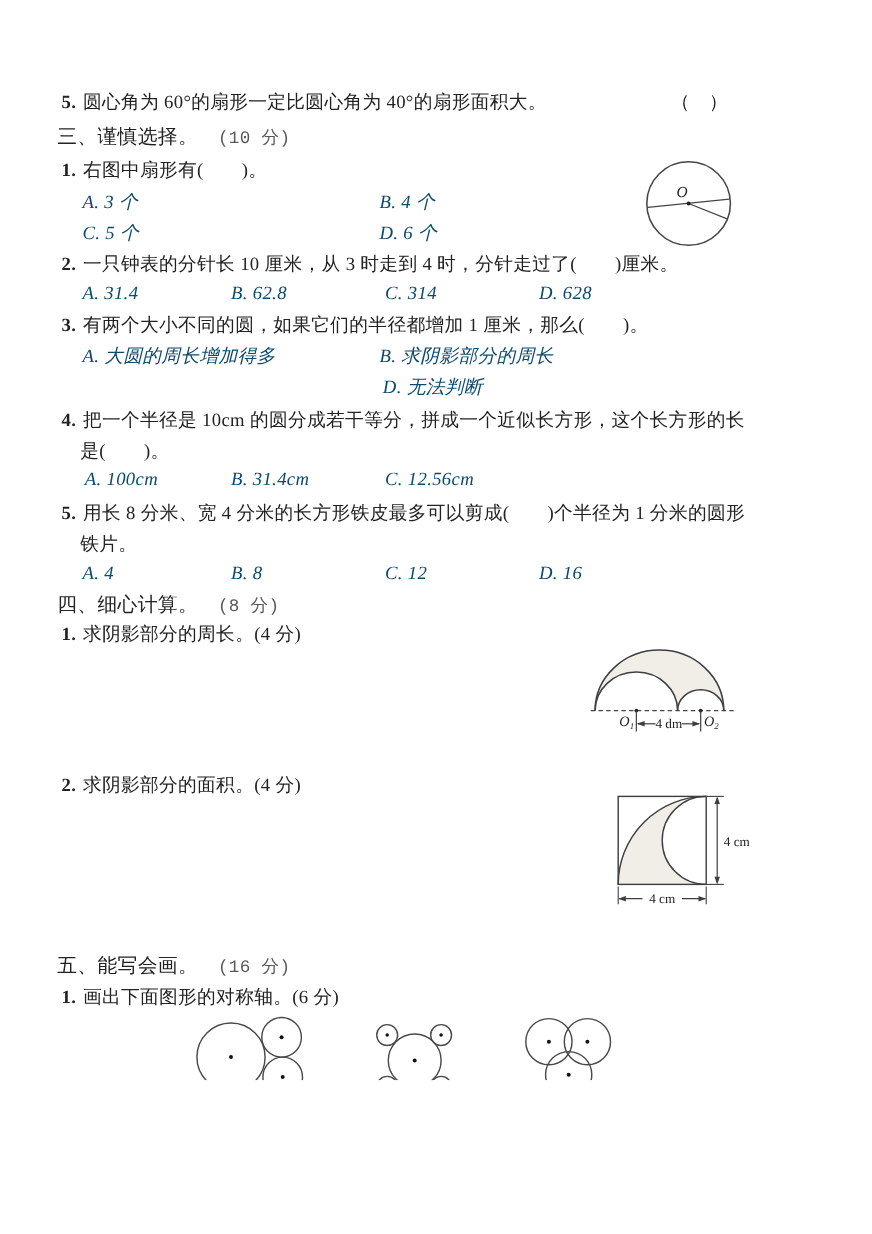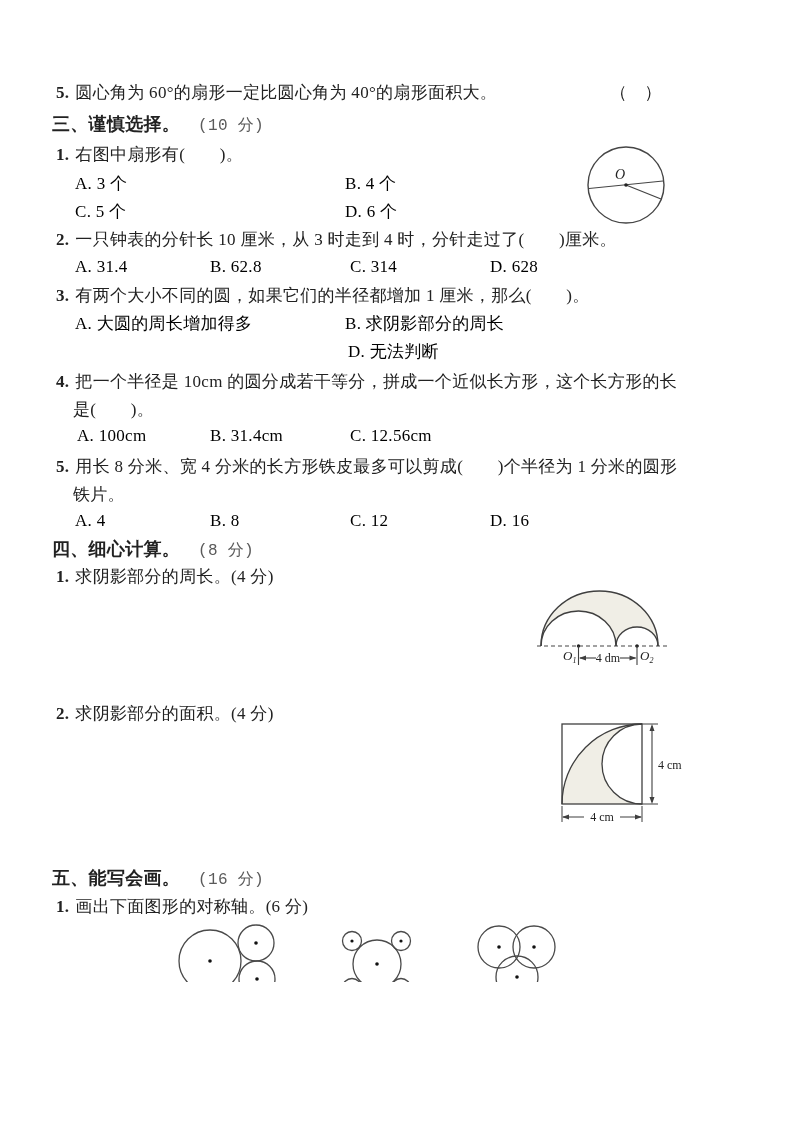--- a/index.html
+++ b/index.html
@@ -1,22 +1,22 @@
 <!DOCTYPE html>
 <html><head>
 <meta charset="utf-8">
 <style>
   html,body{margin:0;padding:0;background:#ffffff;}
   .page{position:relative;width:793px;height:982px;background:#ffffff;overflow:hidden;
         font-family:"Liberation Serif","DejaVu Serif",serif;color:#222;}
   .t{position:absolute;white-space:nowrap;font-size:17px;line-height:22px;letter-spacing:.3px;color:#222;}
   .qnum{font-weight:700;margin-right:6px;}
-  .sec-title{font-weight:700;font-size:18px;}
+  .sec-title{font-weight:400;font-size:18px;}
   .pts{color:#5a5a5a;font-weight:400;font-size:16px;margin-left:18px;font-family:Liberation Mono, monospace;}
-  .opt{position:absolute;white-space:nowrap;font-size:17px;color:#000000;letter-spacing:.3px;}
+  .opt{position:absolute;white-space:nowrap;font-size:17px;color:#0c4a6e;letter-spacing:.3px;font-style:italic;}
   .fig{position:absolute;overflow:visible;}
   .fig text{font-family:"Liberation Serif","DejaVu Serif",serif;fill:#222;}
   .footer{position:absolute;left:0;width:793px;text-align:center;font-size:18px;color:#333;letter-spacing:1px;}
 </style>
 </head>
 <body>
 
 <div class="page">
 
   <div class="t" style="left:56px;top:82px"><b class="qnum">5.</b><span>圆心角为 60°的扇形一定比圆心角为 40°的扇形面积大。</span></div>

